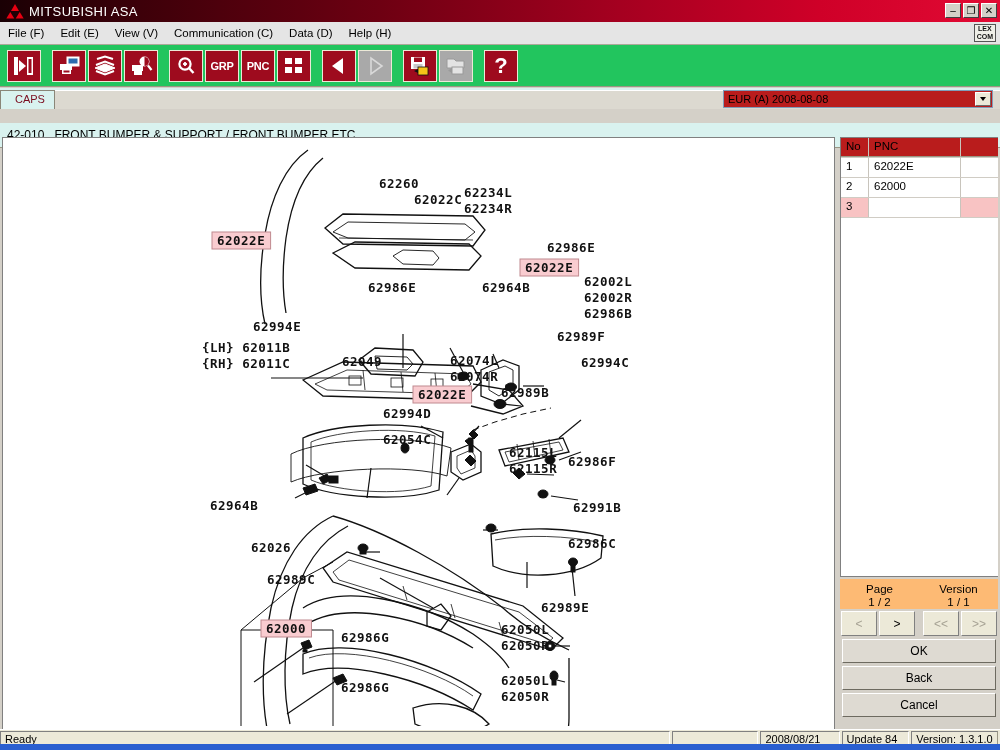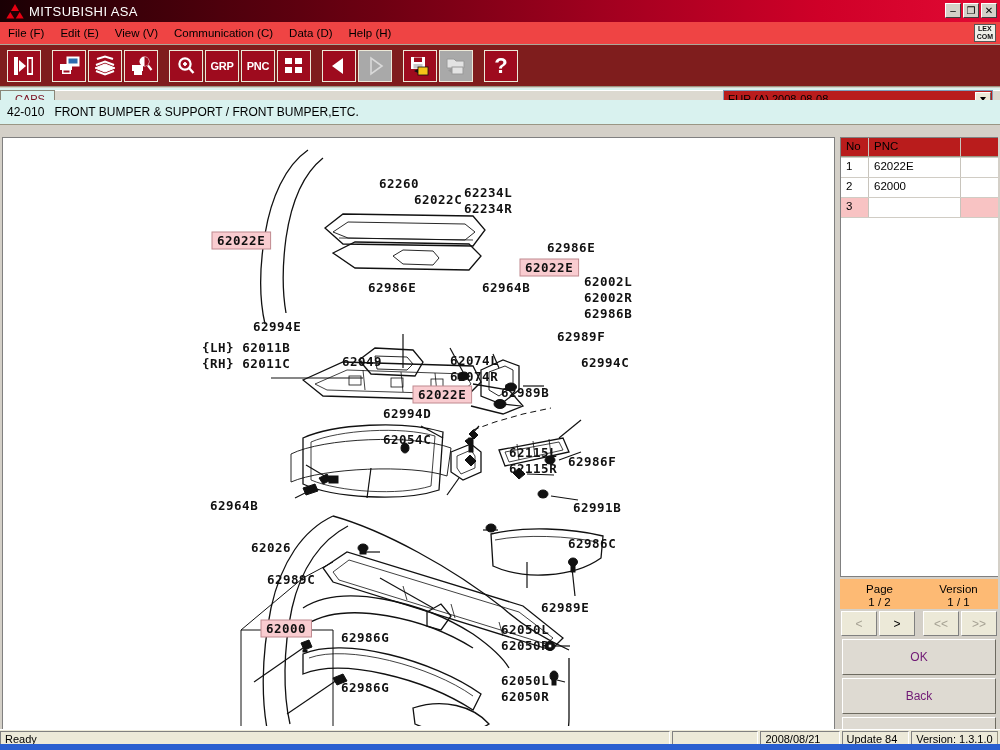--- a/index.html
+++ b/index.html
@@ -27,37 +27,37 @@
   .tb-btn {
     width: 16px; height: 15px; background: #d4d0c8;
     border: 1px solid #ffffff; border-right-color:#404040; border-bottom-color:#404040;
     font-size: 10px; line-height: 13px; text-align: center; color: #000;
     font-family: "Liberation Sans", sans-serif;
   }
 
   
   .menubar {
     position: absolute; left: 0; top: 22px; width: 1000px; height: 23px;
-    background: #ef4444; border-bottom: 1px solid #aca899;
+    background: #e5e5e5; border-bottom: 1px solid #aca899;
     display: flex; align-items: center;
   }
   .menuitem {
     font-size: 11.5px; color: #000; padding: 3px 8px; white-space: nowrap;
   }
   .lexcom {
     position: absolute; right: 4px; top: 2px;
     border: 1px solid #555; background: #efefe8; padding: 0 2px;
     font-size: 7px; line-height: 8px; font-weight: bold; text-align: center;
     color: #111; font-family: "Liberation Sans", sans-serif;
   }
 
   
   .toolbar {
     position: absolute; left: 0; top: 45px; width: 1000px; height: 42px;
-    background: #7f1d1d; border-bottom: 1px solid #9a9684;
+    background: #22c55e; border-bottom: 1px solid #9a9684;
     display: flex; align-items: center; padding-left: 7px; gap: 2px;
   }
   .tbtn {
     width: 34px; height: 32px; background: #9e0b1e;
     border: 1px solid #ece9d8;
     display: flex; align-items: center; justify-content: center;
     position: relative; color: #fff; cursor: default;
   }
   .tbtn.disabled { background: #a9a9a9; }
   .tsep { width: 7px; height: 30px; }
@@ -90,21 +90,21 @@
     background: #ece9d8; border: 1px solid #fff;
     border-right-color: #6b6b6b; border-bottom-color: #6b6b6b;
     display: flex; align-items: center; justify-content: center;
   }
   .combo .carrow i {
     display:block; width:0;height:0;border-left:3.5px solid transparent;
     border-right:3.5px solid transparent;border-top:4px solid #000;
   }
 
   .pathbar {
-    position: absolute; left: 0; top: 100px; width: 1000px; height: 25px;
+    position: absolute; left: 0; top: 123px; width: 1000px; height: 25px;
     background: #d9f2ef; border-bottom: 1px solid #9a9684;
     display: flex; align-items: center; padding-left: 7px;
     font-size: 12px; color: #000;
   }
   .pathbar .code { margin-right: 10px; }
 
   
   .diagram {
     position: absolute; left: 2px; top: 137px; width: 833px; height: 724px;
     background: #ffffff; border: 1px solid #808080;
@@ -141,23 +141,23 @@
   .navc { flex: 1; text-align: center; font-size: 11.5px; color: #000; line-height: 13px; }
   .navbtns { display: flex; gap: 2px; padding: 2px 1px 0 1px; }
   .navbtn {
     flex: 1; height: 25px; background: #ece9d8;
     border: 1px solid #fff; border-right-color: #808080; border-bottom-color: #808080;
     font-size: 12px; color: #000; display:flex;align-items:center;justify-content:center;
   }
   .navbtn.gray { color: #a6a294; }
   .navgap { width: 4px; flex: 0 0 4px; background: transparent; border: none; }
   .bigbtn {
-    margin: 3px 2px 0 2px; height: 36px; background: #dedad2;
+    margin: 3px 2px 0 2px; height: 24px; background: #dedad2;
     border: 1px solid #ffffff; border-right-color: #6d6a60; border-bottom-color: #6d6a60;
-    font-size: 12px; color: #701a75; display: flex; align-items: center; justify-content: center;
+    font-size: 12px; color: #000000; display: flex; align-items: center; justify-content: center;
   }
 
   
   .statusbar {
     position: absolute; left: 0; top: 729px; width: 1000px; height: 19px;
     background: #ece9d8; display: flex; align-items: center;
     border-top: 1px solid #fff;
   }
   .sb-cell {
     height: 17px; font-size: 11px; color: #000;

